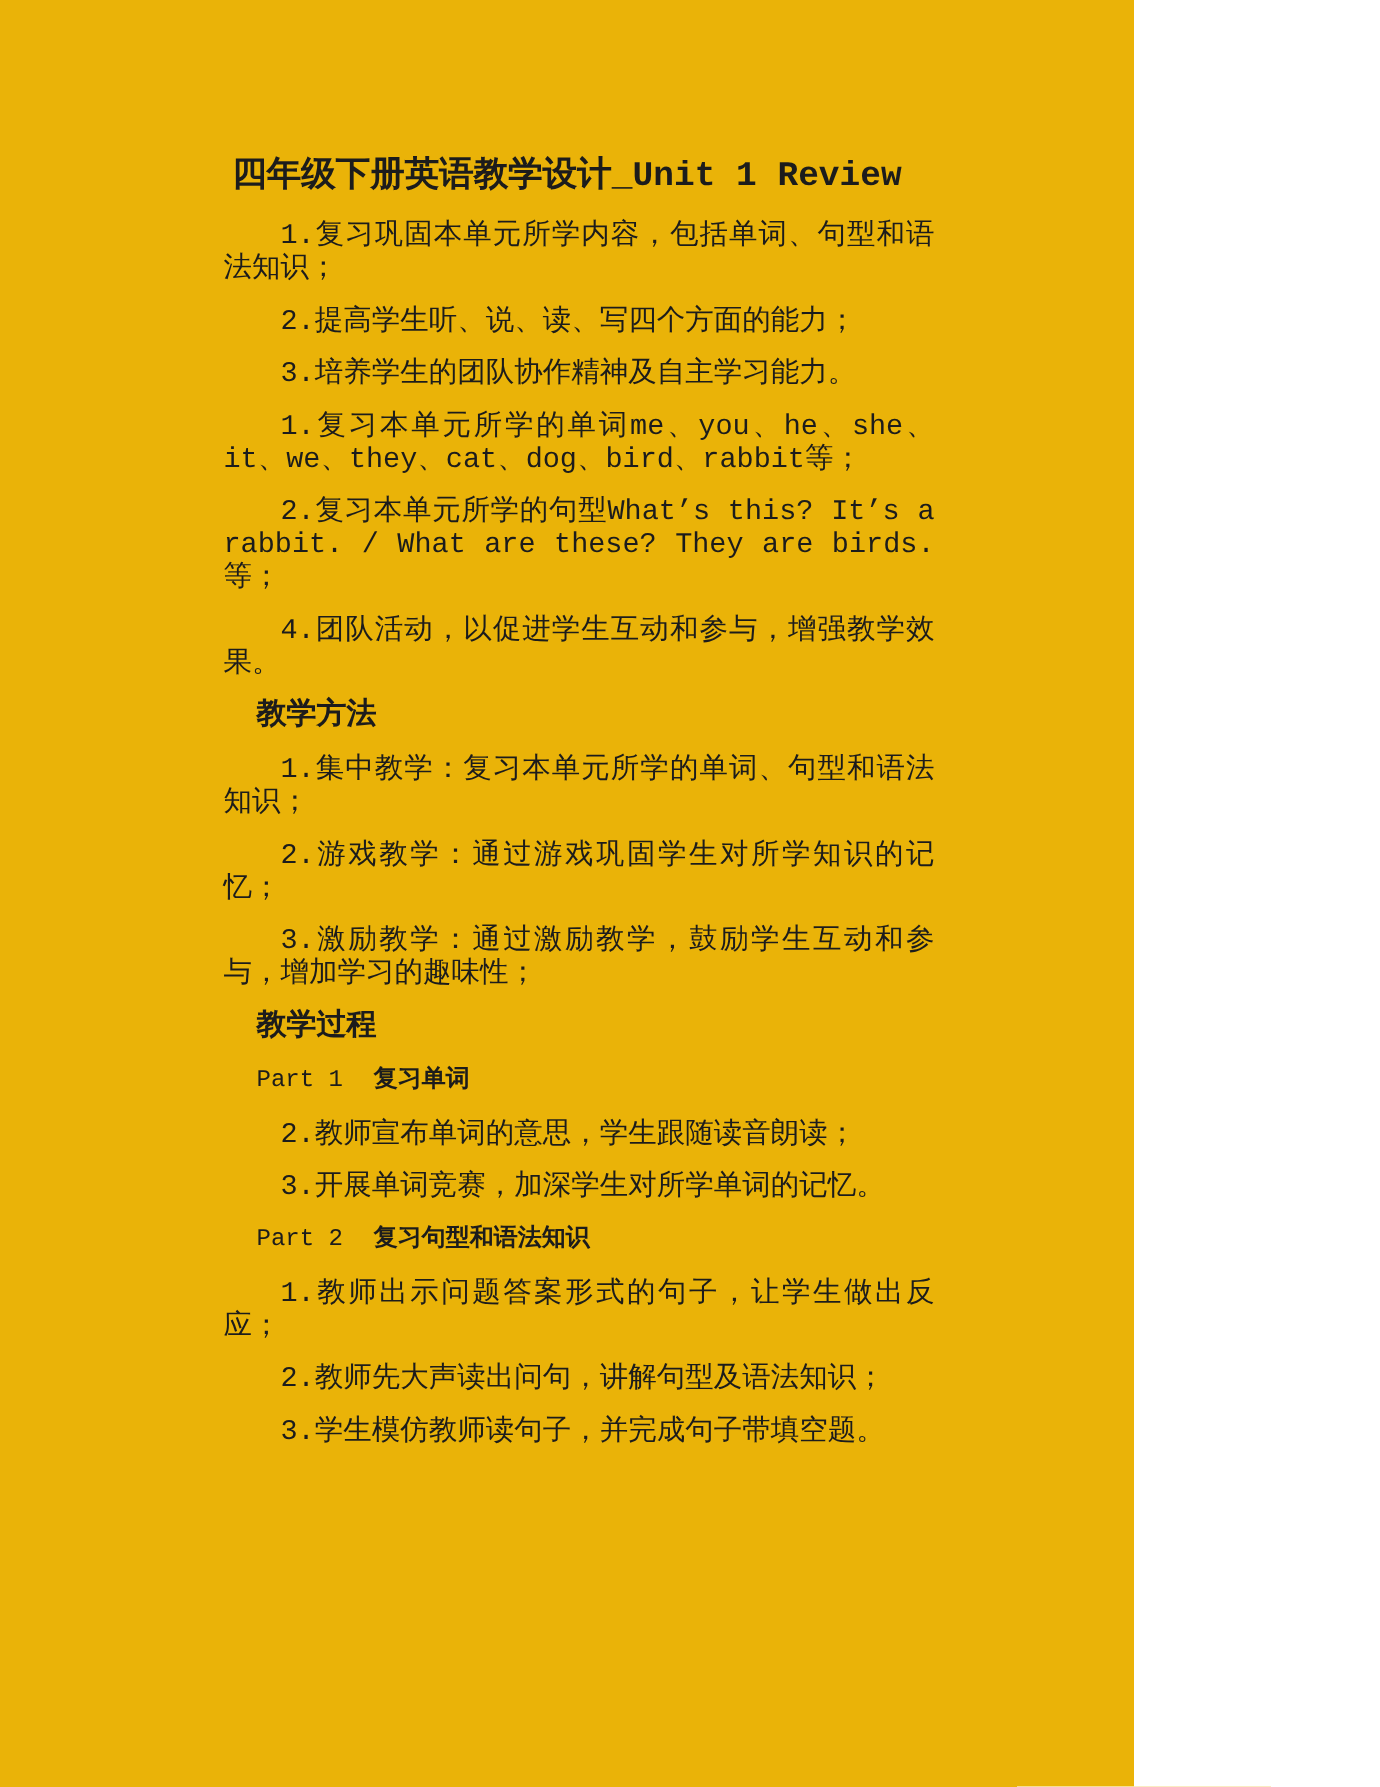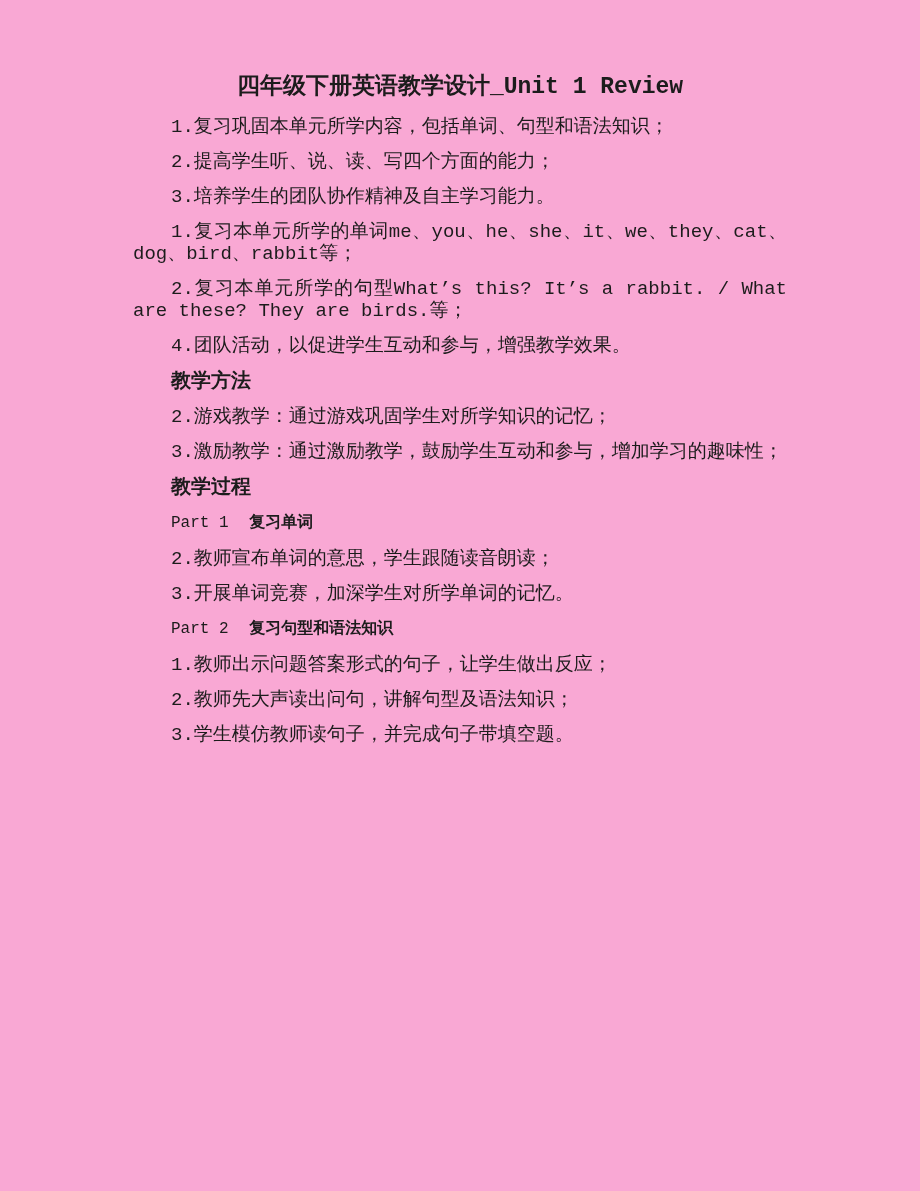--- a/index.html
+++ b/index.html
@@ -1,22 +1,22 @@
 <!DOCTYPE html>
 <html><head>
 <meta charset="utf-8">
 <style>
   html, body { margin: 0; padding: 0; background: #ffffff; }
   body { width: 920px; height: 1191px; overflow: hidden; }
   .page {
     box-sizing: border-box;
-    width: 920px;
+    width: 756px;
     height: 1191px;
-    padding: 74px 133px 0 133px;
-    background: #f9a8d4;
+    padding: 104px 133px 0 133px;
+    background: #eab308;
     color: #1c1c1c;
     font-family: "Liberation Mono", "DejaVu Sans Mono", monospace;
   }
   .doc-title {
     font-size: 23px;
     font-weight: bold;
     text-align: center;
     line-height: 26px;
     margin: 0 0 16px 0;
   }
@@ -24,21 +24,21 @@
     font-size: 20px;
     font-weight: bold;
     line-height: 23px;
     margin: 0 0 13px 0;
     text-indent: 38px;
   }
   .para {
     font-size: 19px;
     font-weight: normal;
     line-height: 22px;
-    margin: 0 0 13px 0;
+    margin: 0 0 13px 16px;
     text-indent: 38px;
     text-align: justify;
   }
   .part-heading {
     font-size: 16px;
     line-height: 23px;
     margin: 0 0 13px 0;
     text-indent: 38px;
   }
   .part-label { font-weight: normal; }
@@ -53,20 +53,21 @@
 
   <p class="para">1.复习巩固本单元所学内容，包括单词、句型和语法知识；</p>
   <p class="para">2.提高学生听、说、读、写四个方面的能力；</p>
   <p class="para">3.培养学生的团队协作精神及自主学习能力。</p>
 
   <p class="para">1.复习本单元所学的单词me、you、he、she、it、we、they、cat、dog、bird、rabbit等；</p>
   <p class="para">2.复习本单元所学的句型What’s this? It’s a rabbit. / What are these? They are birds.等；</p>
   <p class="para">4.团队活动，以促进学生互动和参与，增强教学效果。</p>
 
   <h2 class="sec-heading">教学方法</h2>
+  <p class="para">1.集中教学：复习本单元所学的单词、句型和语法知识；</p>
   <p class="para">2.游戏教学：通过游戏巩固学生对所学知识的记忆；</p>
   <p class="para">3.激励教学：通过激励教学，鼓励学生互动和参与，增加学习的趣味性；</p>
 
   <h2 class="sec-heading">教学过程</h2>
 
   <h3 class="part-heading">
     <span class="part-label">Part 1</span>
     <span class="part-title">复习单词</span>
   </h3>
   <p class="para">2.教师宣布单词的意思，学生跟随读音朗读；</p>

